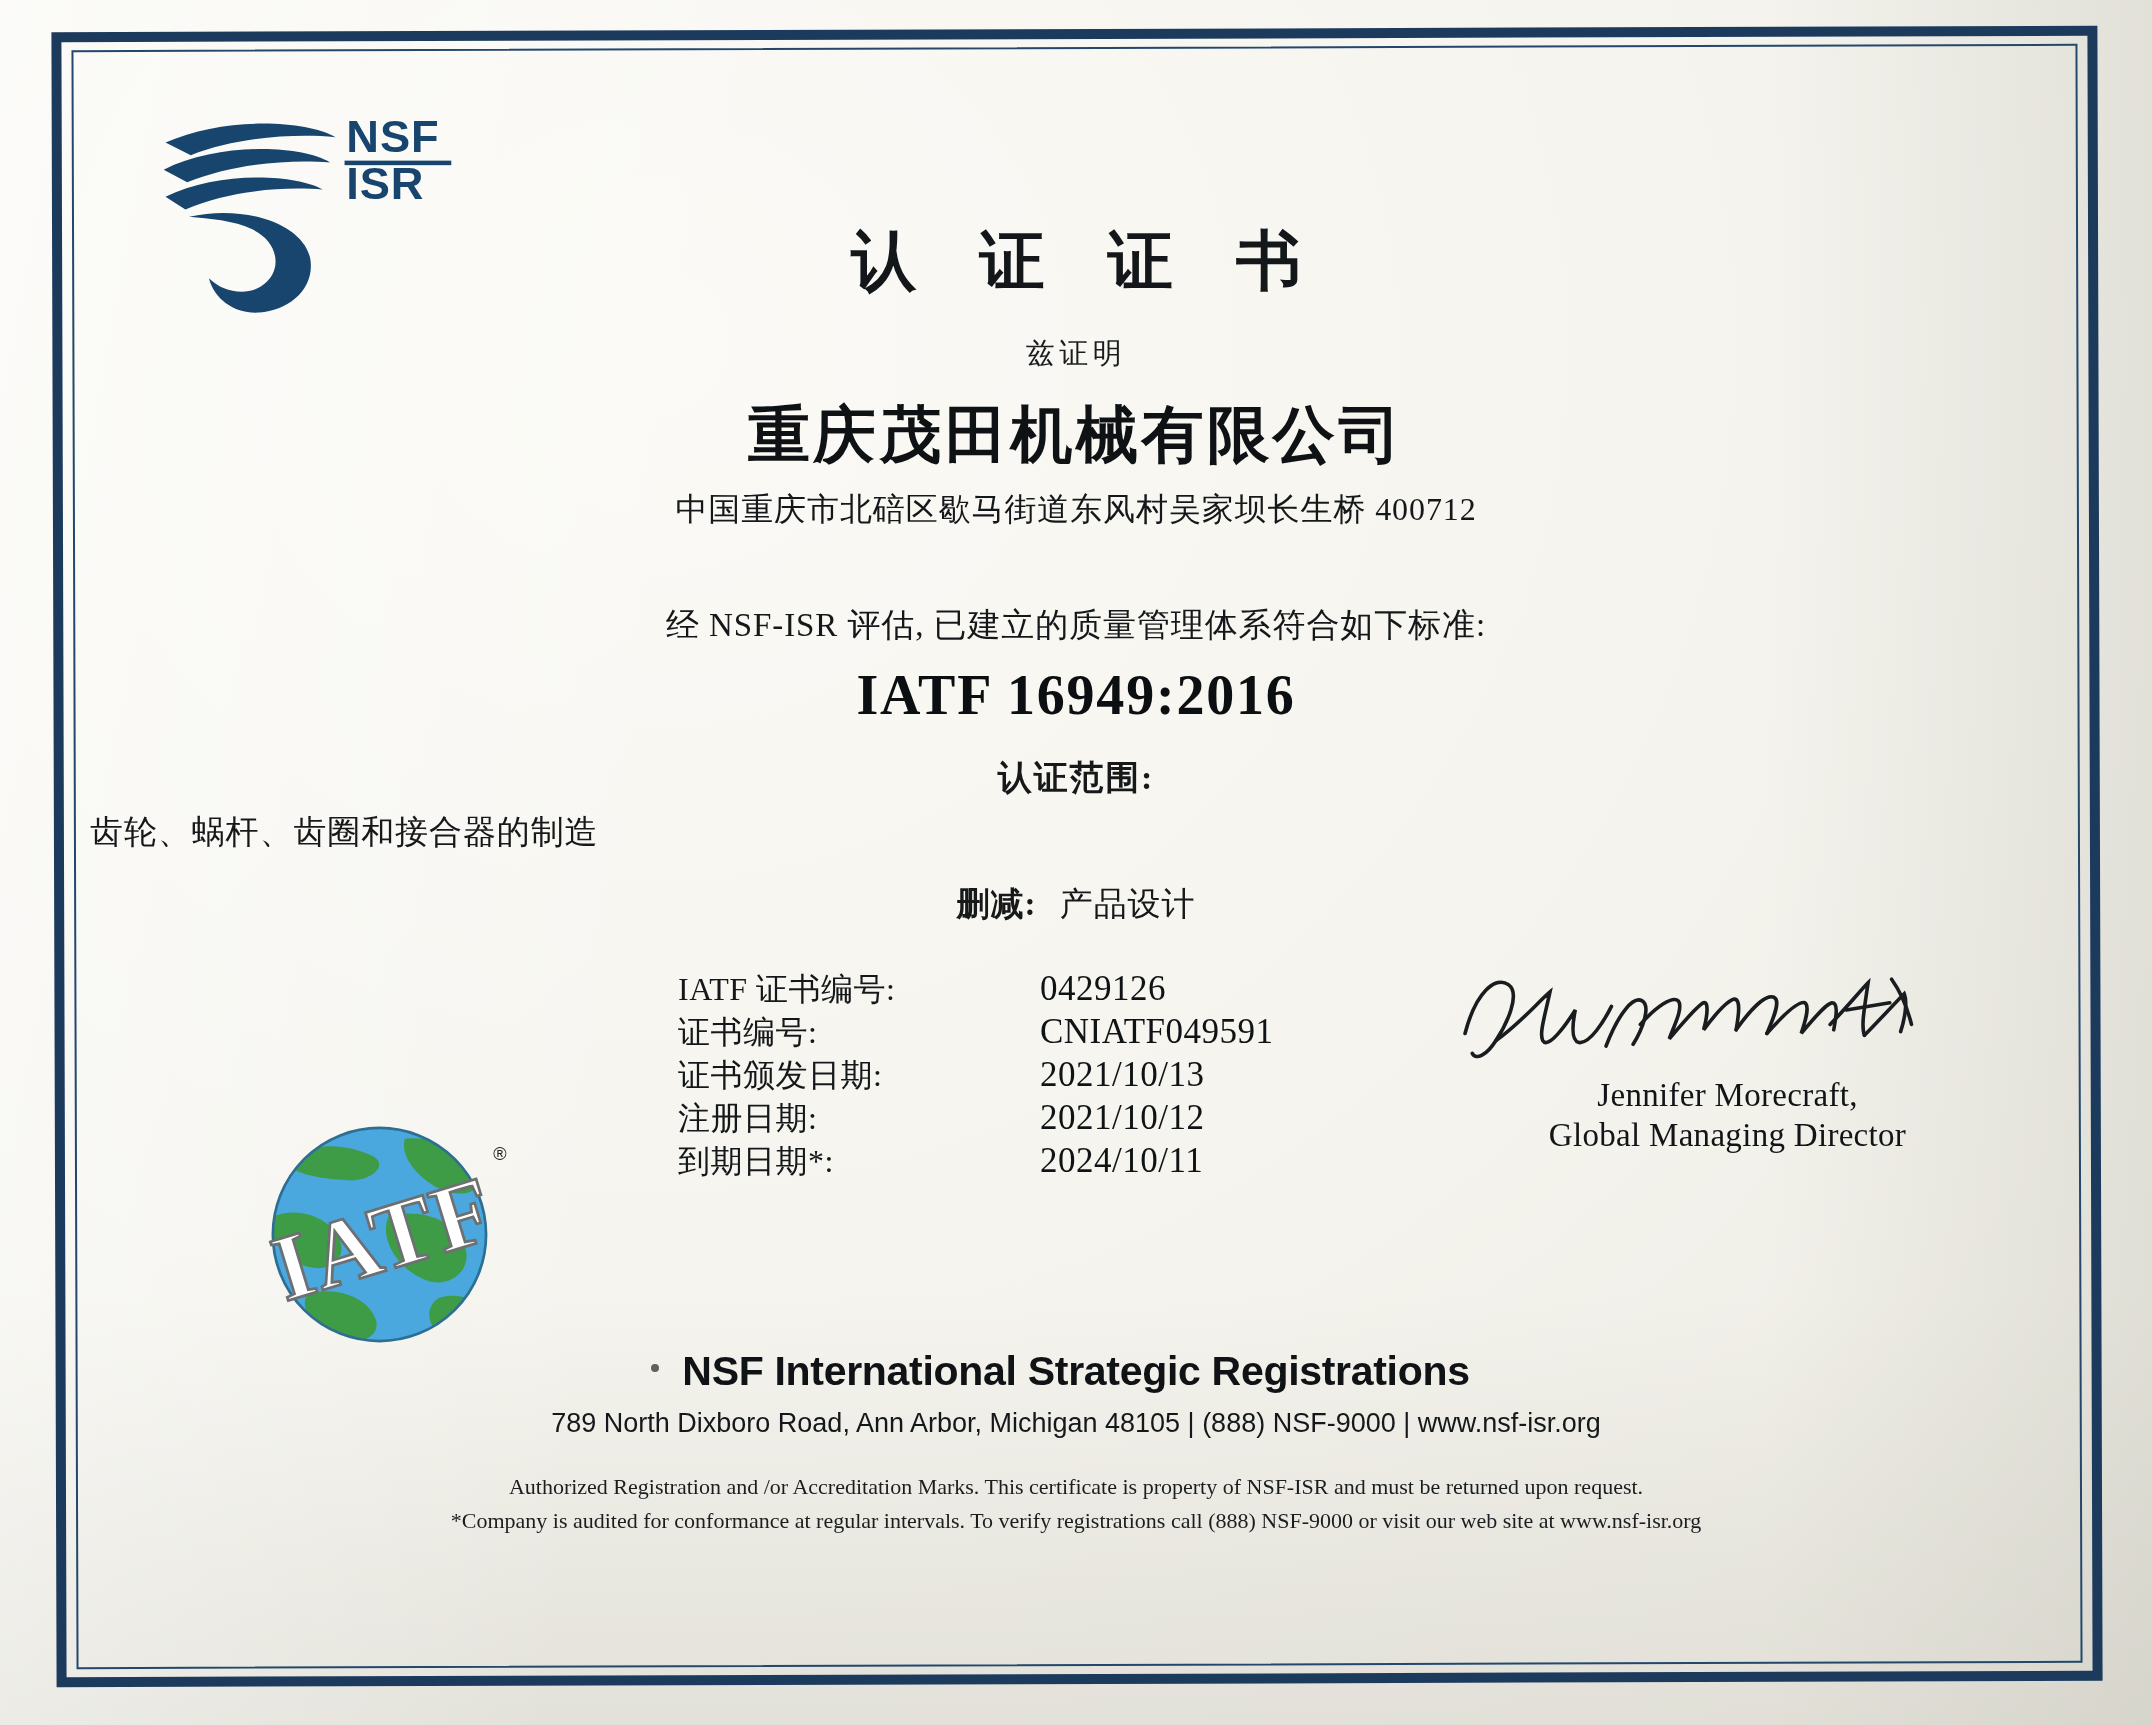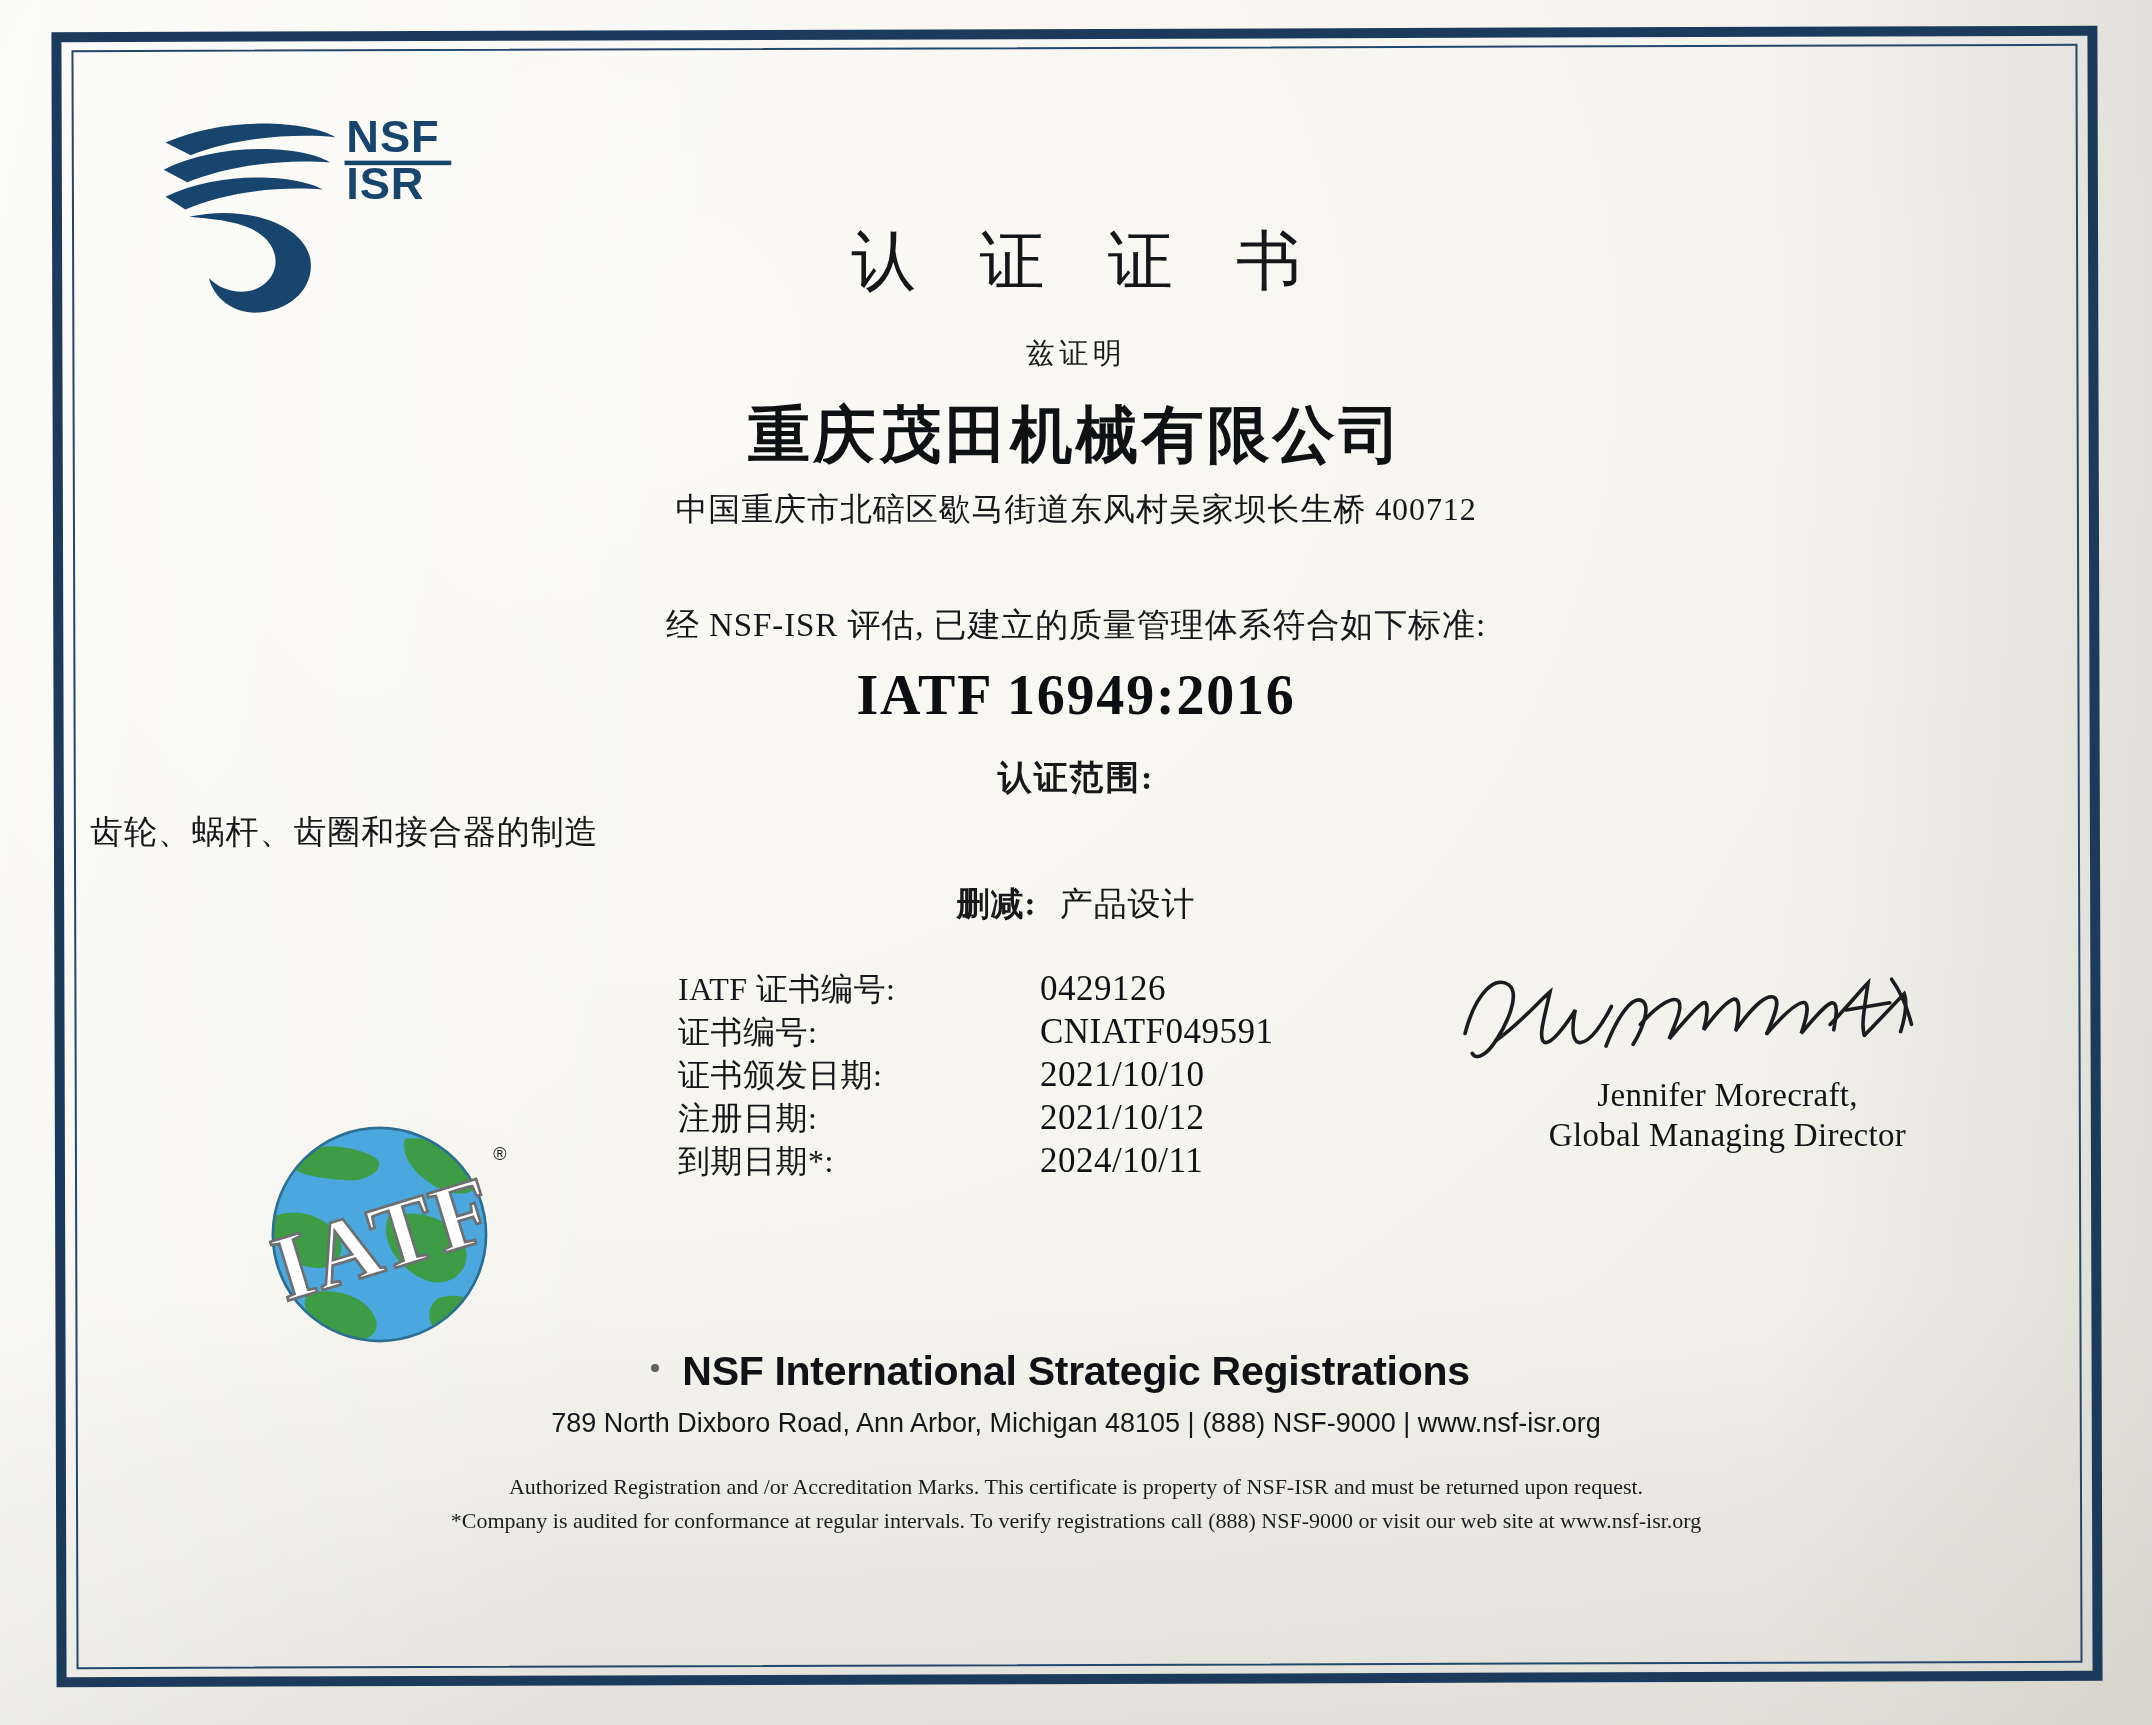--- a/index.html
+++ b/index.html
@@ -86,21 +86,21 @@
   }
 
   
   .cert-title {
     position: absolute;
     left: 0;
     top: 154px;
     width: 1972px;
     text-align: center;
     font-size: 65px;
-    font-weight: 400;
+    font-weight: 700;
     letter-spacing: 23.5px;
     color: #14171a;
     text-indent: 23.5px;
   }
   .hereby {
     position: absolute;
     left: 0;
     top: 271px;
     width: 1972px;
     text-align: center;
@@ -346,21 +346,21 @@
       <div class="details-row">
         <div class="details-label">IATF 证书编号:</div>
         <div class="details-value">0429126</div>
       </div>
       <div class="details-row">
         <div class="details-label">证书编号:</div>
         <div class="details-value">CNIATF049591</div>
       </div>
       <div class="details-row">
         <div class="details-label">证书颁发日期:</div>
-        <div class="details-value">2021/10/10</div>
+        <div class="details-value">2021/10/13</div>
       </div>
       <div class="details-row">
         <div class="details-label">注册日期:</div>
         <div class="details-value">2021/10/12</div>
       </div>
       <div class="details-row">
         <div class="details-label">到期日期*:</div>
         <div class="details-value">2024/10/11</div>
       </div>
     </div>

